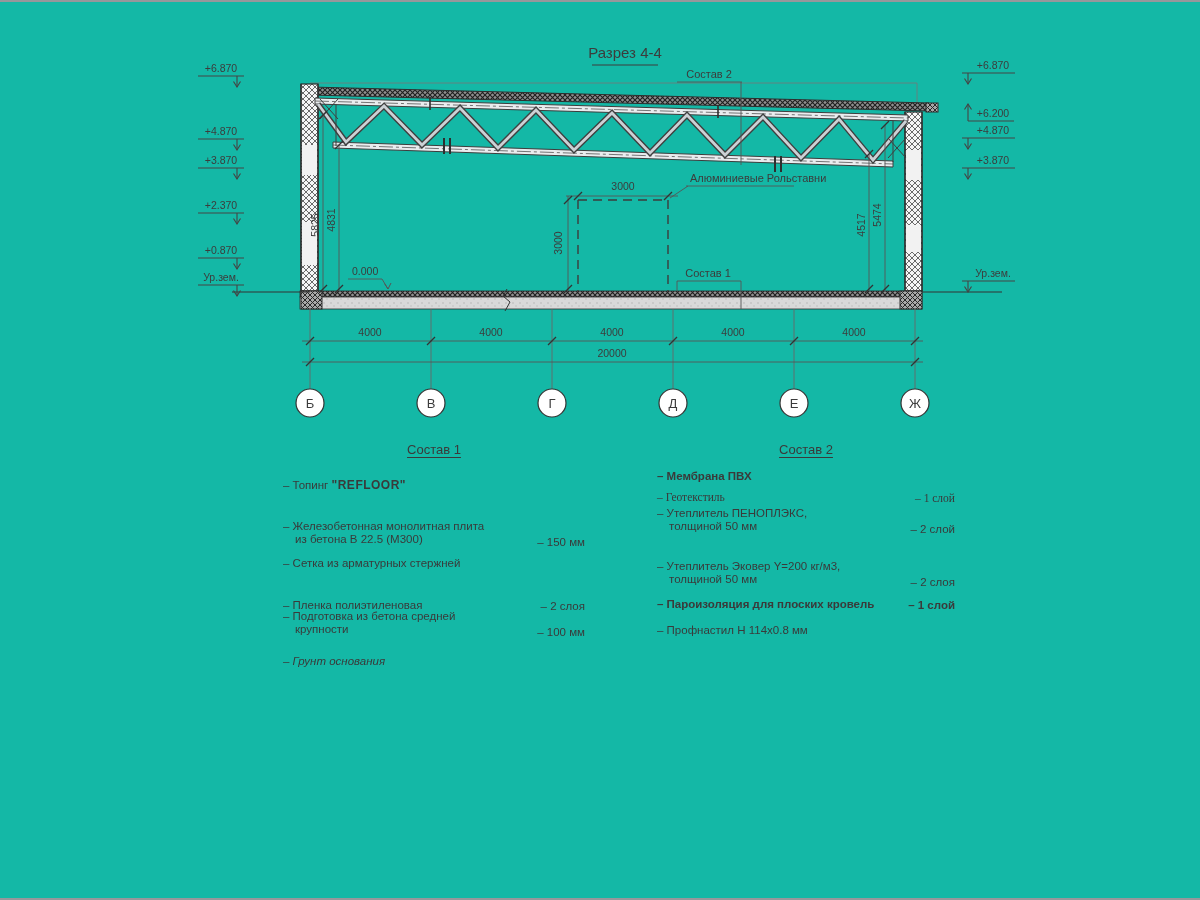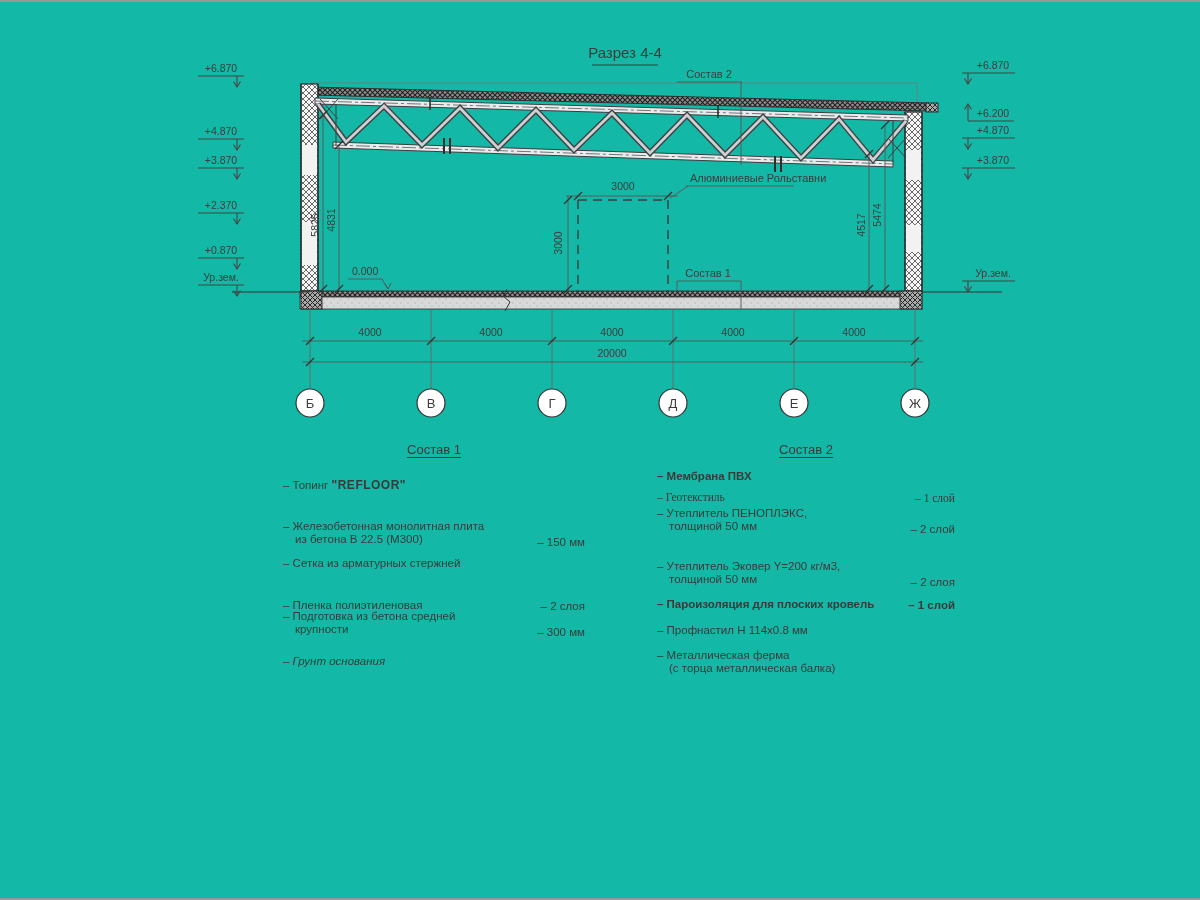--- a/index.html
+++ b/index.html
@@ -292,21 +292,21 @@
     <div class="citem" style="top:114px;height:14px;">
       <span>– Сетка из арматурных стержней</span>
     </div>
     <div class="citem" style="top:141px;height:14px;margin-top:15px;">
       <span>– Пленка полиэтиленовая</span>
       <span class="val">–  2 слоя</span>
     </div>
     <div class="citem" style="top:167px;height:29px;">
       <div>– Подготовка из бетона средней</div>
       <div class="l2">крупности</div>
-      <span class="val">– 300 мм</span>
+      <span class="val">– 100 мм</span>
     </div>
     <div class="citem" style="top:212px;height:14px;font-style:italic;">
       <span>– Грунт основания</span>
     </div>
   </div>
 
   <div class="complist" style="left:657px;top:443px;width:298px;height:240px;">
     <div class="ctitle">Состав 2</div>
     <div class="citem" style="top:27px;height:14px;font-weight:bold;">
       <span>– Мембрана ПВХ</span>
@@ -326,18 +326,14 @@
       <div class="l2">толщиной 50 мм</div>
       <span class="val">– 2 слоя</span>
     </div>
     <div class="citem" style="top:155px;height:14px;font-weight:bold;">
       <span>– Пароизоляция для плоских кровель</span>
       <span class="val">– 1 слой</span>
     </div>
     <div class="citem" style="top:181px;height:14px;">
       <span>– Профнастил Н 114х0.8 мм</span>
     </div>
-    <div class="citem" style="top:206px;height:29px;">
-      <div>– Металлическая ферма</div>
-      <div class="l2">(с торца металлическая балка)</div>
-    </div>
   </div>
 </div>
 
 </body></html>

